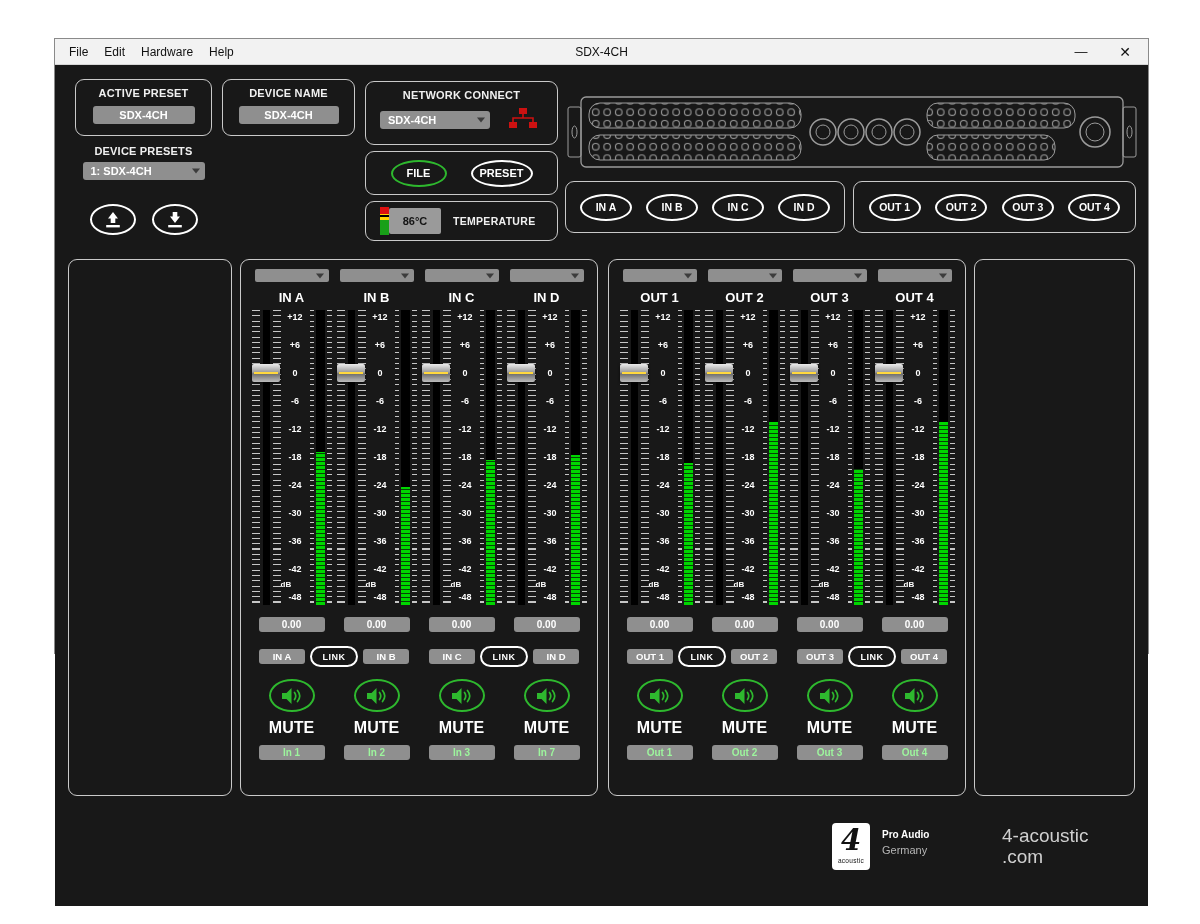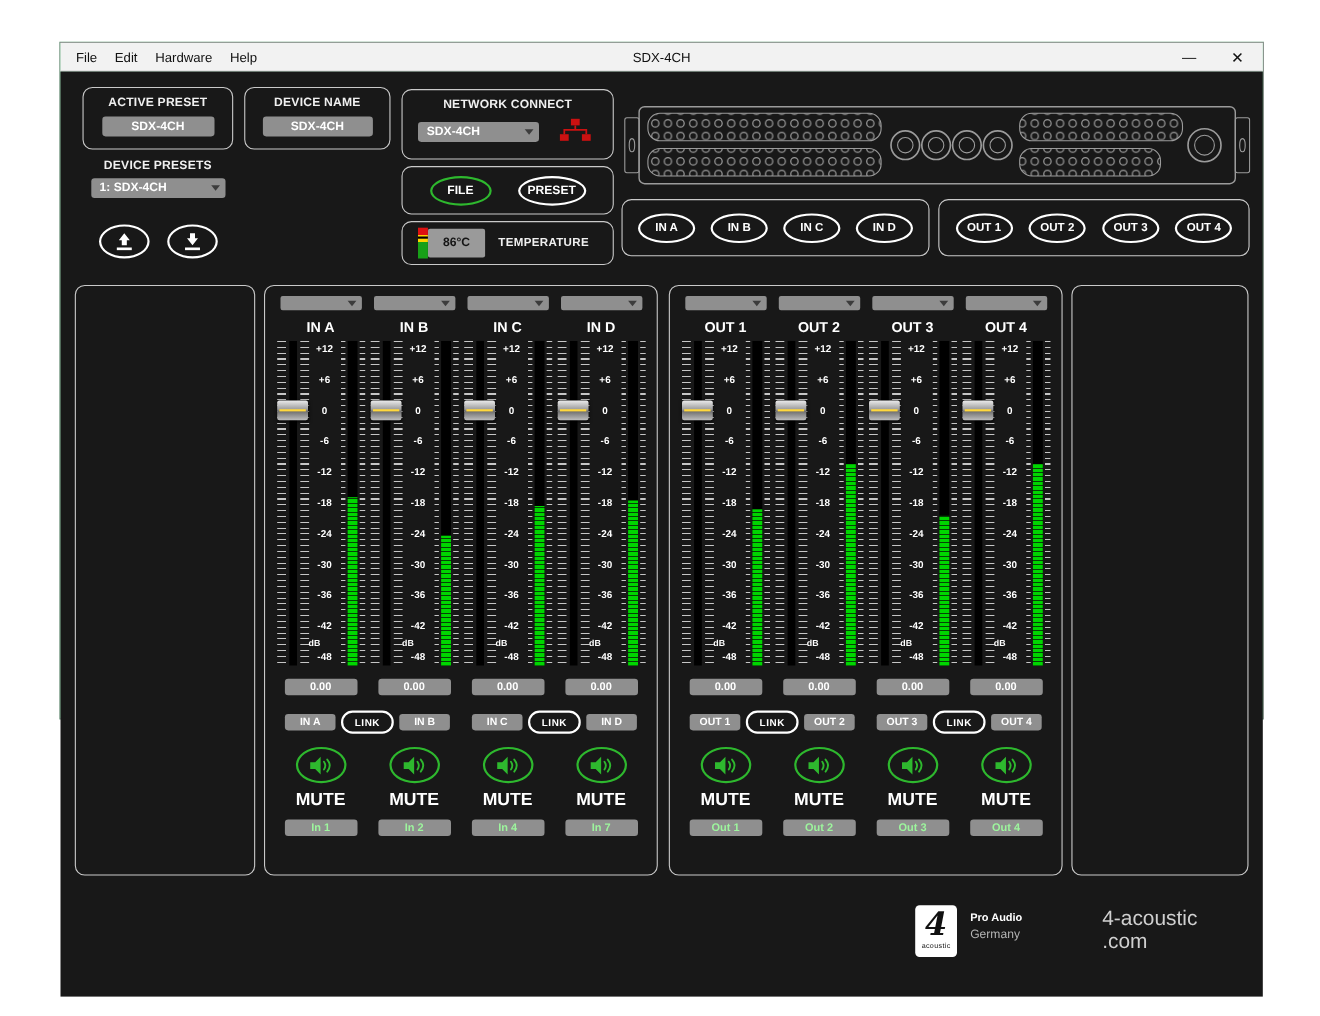--- a/index.html
+++ b/index.html
@@ -1,18 +1,18 @@
 <!DOCTYPE html>
 <html><head>
 <meta charset="utf-8">
 <style>
   * { margin:0; padding:0; box-sizing:border-box; }
   html,body { width:1200px; height:924px; background:#ffffff; font-family:"Liberation Sans", sans-serif; overflow:hidden; }
 
-  .window { position:absolute; left:54px; top:38px; width:1095px; height:616px; border:1px solid #8a8a8a; background:#86efac; }
+  .window { position:absolute; left:54px; top:38px; width:1095px; height:616px; border:1px solid #8a8a8a; background:#a3a3a3; }
 
   
   .titlebar { position:relative; height:26px; background:#f2f2f2; border-bottom:1px solid #d6d6d6; display:flex; align-items:center; font-size:12px; color:#111; }
   .menu { display:flex; padding-left:6px; }
   .menu-item { padding:4px 8px; cursor:default; }
   .win-title { position:absolute; left:50%; transform:translateX(-50%); }
   .win-controls { margin-left:auto; display:flex; align-items:center; height:100%; }
   .win-min { width:42px; text-align:center; font-size:13px; }
   .win-close { width:46px; text-align:center; font-size:14px; }
 
@@ -438,21 +438,21 @@
           <div class="name-box">In 2</div>
         </div>
         <div class="mute-cell">
           <div class="mute-btn">
             <svg width="24" height="20" viewBox="0 0 24 20">
               <path d="M2 7 h4.5 l5 -5 v16 l-5 -5 H2 Z" fill="#2eb82e"></path>
               <path d="M14.5 6.5 q2.5 3.5 0 7 M17.5 4.5 q4.5 5.5 0 11" stroke="#2eb82e" stroke-width="1.7" fill="none" stroke-linecap="round"></path>
             </svg>
           </div>
           <div class="mute-label">MUTE</div>
-          <div class="name-box">In 4</div>
+          <div class="name-box">In 3</div>
         </div>
         <div class="mute-cell">
           <div class="mute-btn">
             <svg width="24" height="20" viewBox="0 0 24 20">
               <path d="M2 7 h4.5 l5 -5 v16 l-5 -5 H2 Z" fill="#2eb82e"></path>
               <path d="M14.5 6.5 q2.5 3.5 0 7 M17.5 4.5 q4.5 5.5 0 11" stroke="#2eb82e" stroke-width="1.7" fill="none" stroke-linecap="round"></path>
             </svg>
           </div>
           <div class="mute-label">MUTE</div>
           <div class="name-box">In 7</div>

